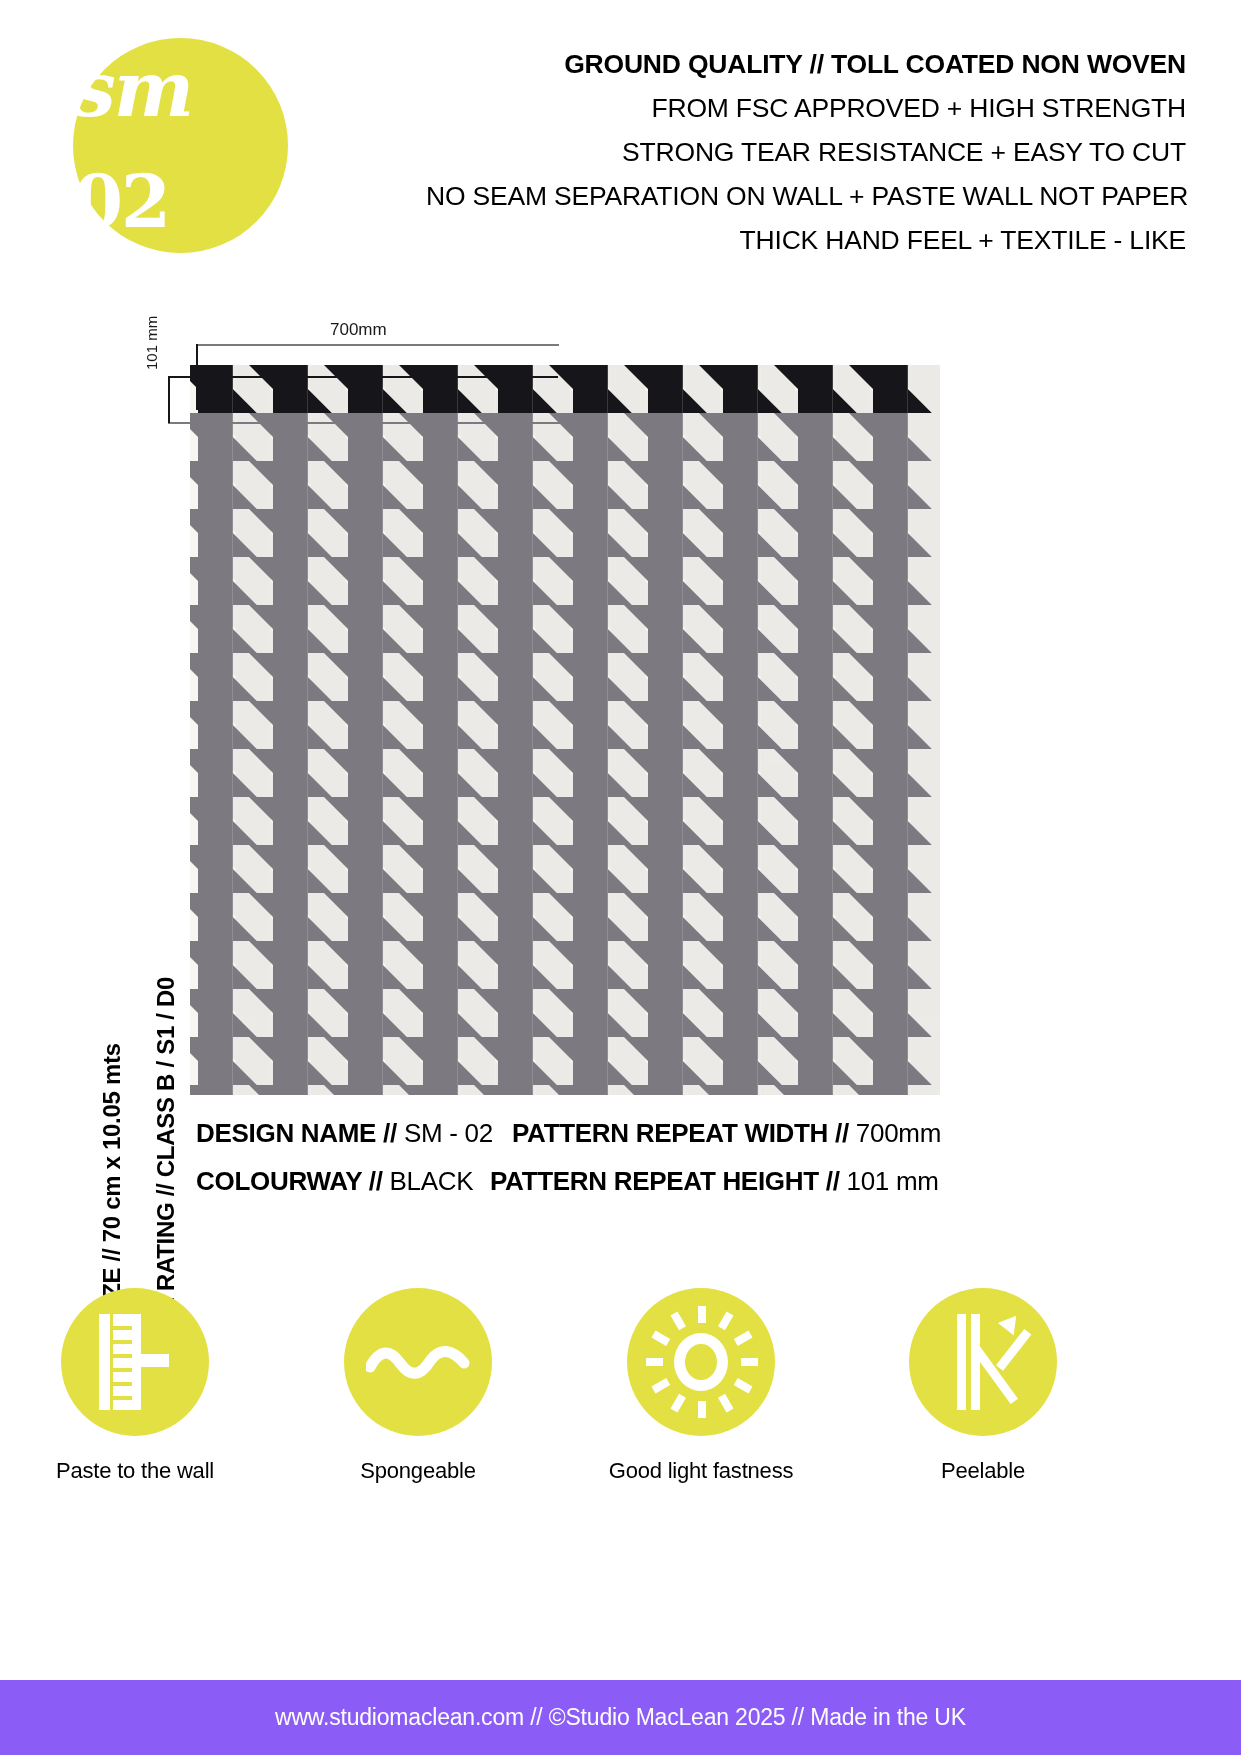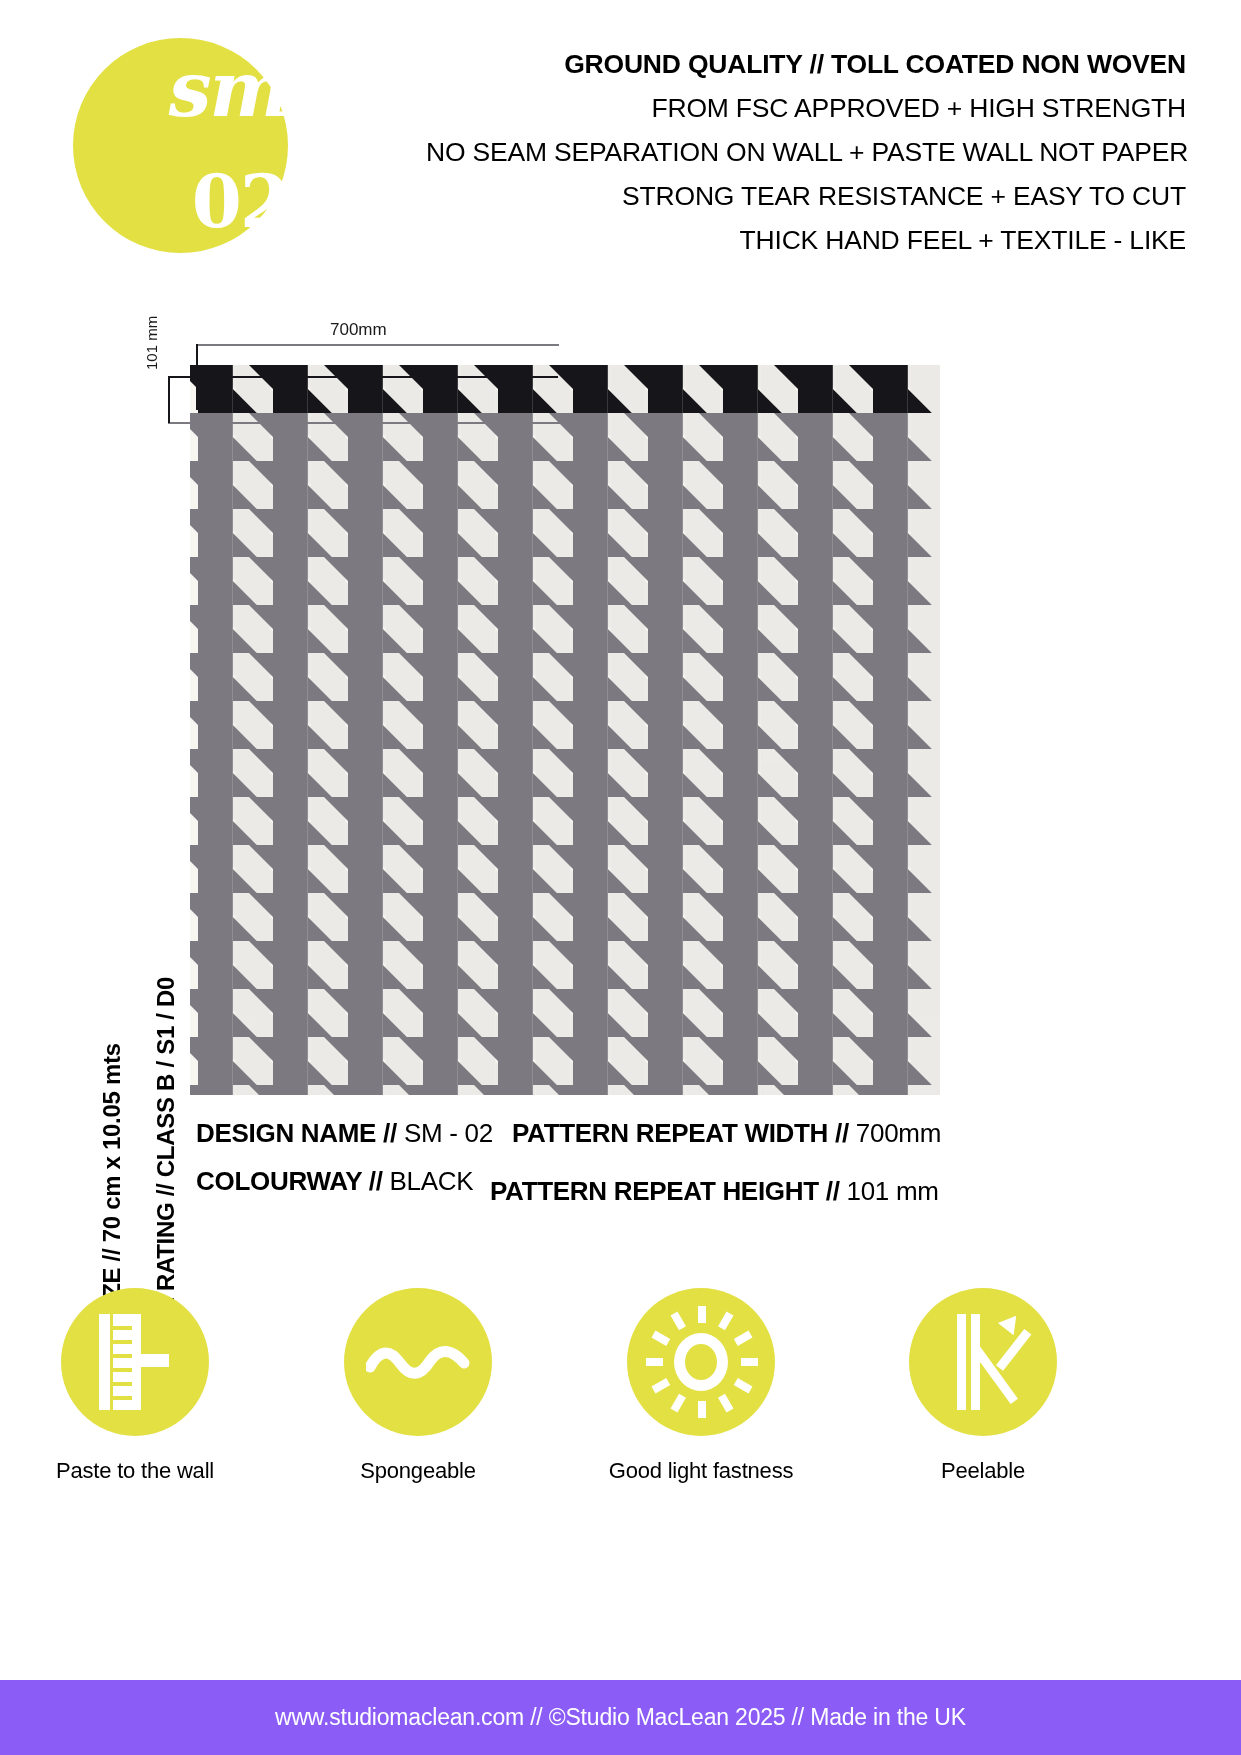--- a/index.html
+++ b/index.html
@@ -11,21 +11,21 @@
   }
 
   
   #header { position:absolute; top:0; left:0; width:1241px; height:290px; }
 
   #logo-badge {
     position:absolute; left:73px; top:38px;
     width:215px; height:215px; border-radius:50%;
     background:#e3e044;
     display:flex; flex-direction:column;
-    align-items:flex-end; justify-content:center;gap:44px;
+    align-items:flex-start; justify-content:center;gap:44px;
   }
   #logo-badge .logo-line {
     color:#ffffff; font-family:"DejaVu Serif", serif;
     font-weight:700; line-height:0.92; letter-spacing:-2px;
   }
   #logo-sm { font-size:76px; font-style:italic; }
   #logo-02 { font-size:72px; }
 
   #header-text {
     position:absolute; right:55px; top:42px;
@@ -92,21 +92,21 @@
   #spec-block { position:absolute; left:0; top:1118px; width:1101px; }
   .spec-row {
     position:relative; height:48px; white-space:nowrap;
   }
   .spec-cell { position:absolute; font-size:26px; letter-spacing:-0.3px; }
   .spec-cell b { font-weight:700; }
   .spec-cell span.val { font-weight:400; }
   #spec-design   { left:196px; top:0; }
   #spec-prw      { left:512px; top:0; }
   #spec-colour   { left:196px; top:0; }
-  #spec-prh      { left:490px; top:10px; }
+  #spec-prh      { left:490px; top:0; }
 
   
   #icon-row {
     position:absolute; left:0; top:1288px; width:1241px; height:230px;padding-left:16px;
   }
   .icon-item {
     position:absolute; width:290px; text-align:center;
   }
   .icon-circle {
     width:148px; height:148px; border-radius:50%;
@@ -187,22 +187,22 @@
 <div id="header">
 
   <div id="logo-badge">
     <div class="logo-line" id="logo-sm">sm</div>
     <div class="logo-line" id="logo-02">02</div>
   </div>
 
   <div id="header-text">
     <div class="hline bold">GROUND QUALITY // TOLL COATED NON WOVEN</div>
     <div class="hline">FROM FSC APPROVED + HIGH STRENGTH</div>
+    <div class="hline">STRONG TEAR RESISTANCE + EASY TO CUT</div>
     <div class="hline">NO SEAM SEPARATION ON WALL + PASTE WALL NOT PAPER</div>
-    <div class="hline">STRONG TEAR RESISTANCE + EASY TO CUT</div>
     <div class="hline">THICK HAND FEEL + TEXTILE - LIKE</div>
   </div>
 
 </div>
 
 <div id="swatch-area">
 
   <div id="pattern-swatch">
       <svg width="750" height="730" viewBox="0 0 750 730" style="display: block;">
         <rect width="750" height="730" fill="#f7f6f1"></rect>

